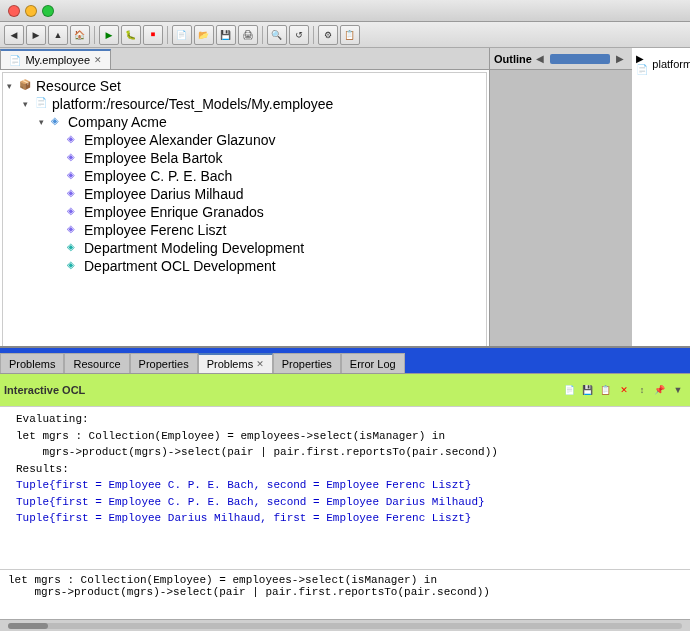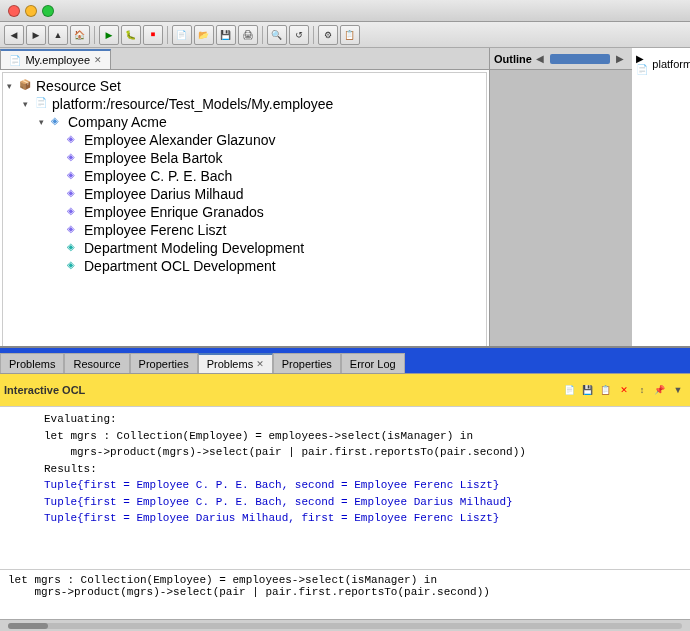--- a/index.html
+++ b/index.html
@@ -234,21 +234,21 @@
     .console-area {
       flex: 1;
       display: flex;
       flex-direction: column;
       background: #fff;
       overflow: hidden;
     }
     .console-toolbar {
       display: flex;
       align-items: center;
-      background: #fde047;
+      background: #bef264;
       border-bottom: 1px solid #ccc;
       height: 22px;
       padding: 16px 4px;
       justify-content: space-between;
     }
     .console-title {
       font-size: 11px;
       font-weight: bold;
       color: #333;
     }
@@ -261,26 +261,25 @@
       font-size: 9px;
       cursor: pointer;
       display: flex; align-items: center; justify-content: center;
       background: transparent;
       border: none;
       color: #555;
     }
 
     .console-output {
       flex: 1;
-      padding: 4px 5px;
+      padding: 4px 16px;
       font-family: 'Courier New', monospace;
       font-size: 11px;
       overflow: auto;
       line-height: 1.5;
-      margin-left: 39px;
     }
     .console-line { white-space: pre-wrap; }
     .console-black { color: #000; }
     .console-blue { color: #0000cc; }
 
     .console-input-area {
       border-top: 1px solid #ccc;
       padding: 4px 8px;
       min-height: 50px;
       font-family: 'Courier New', monospace;

